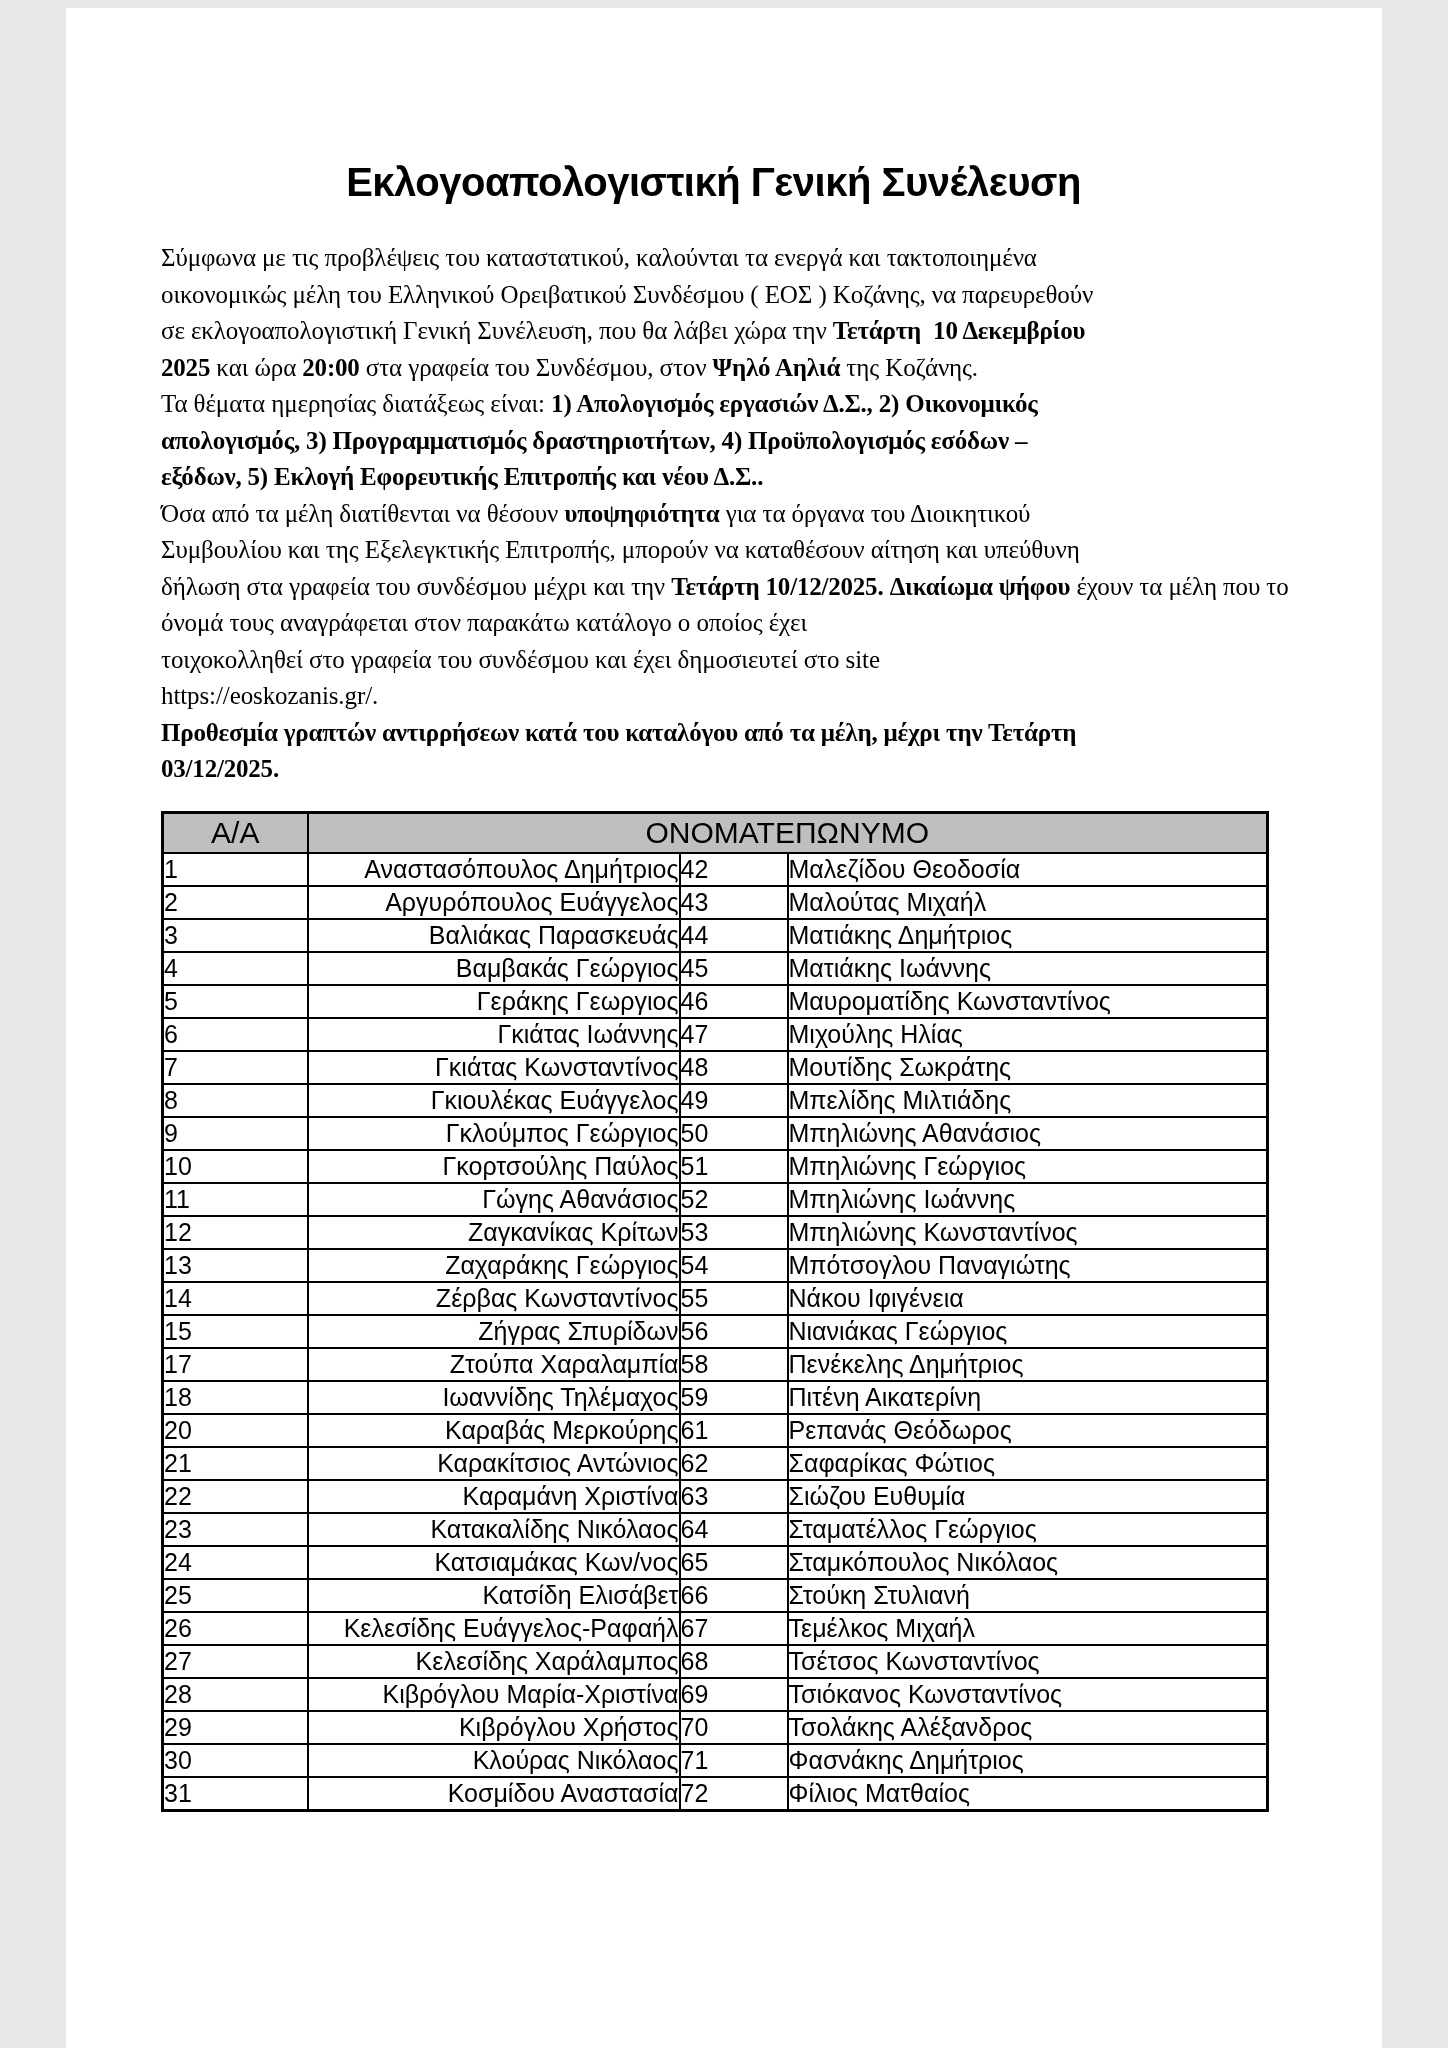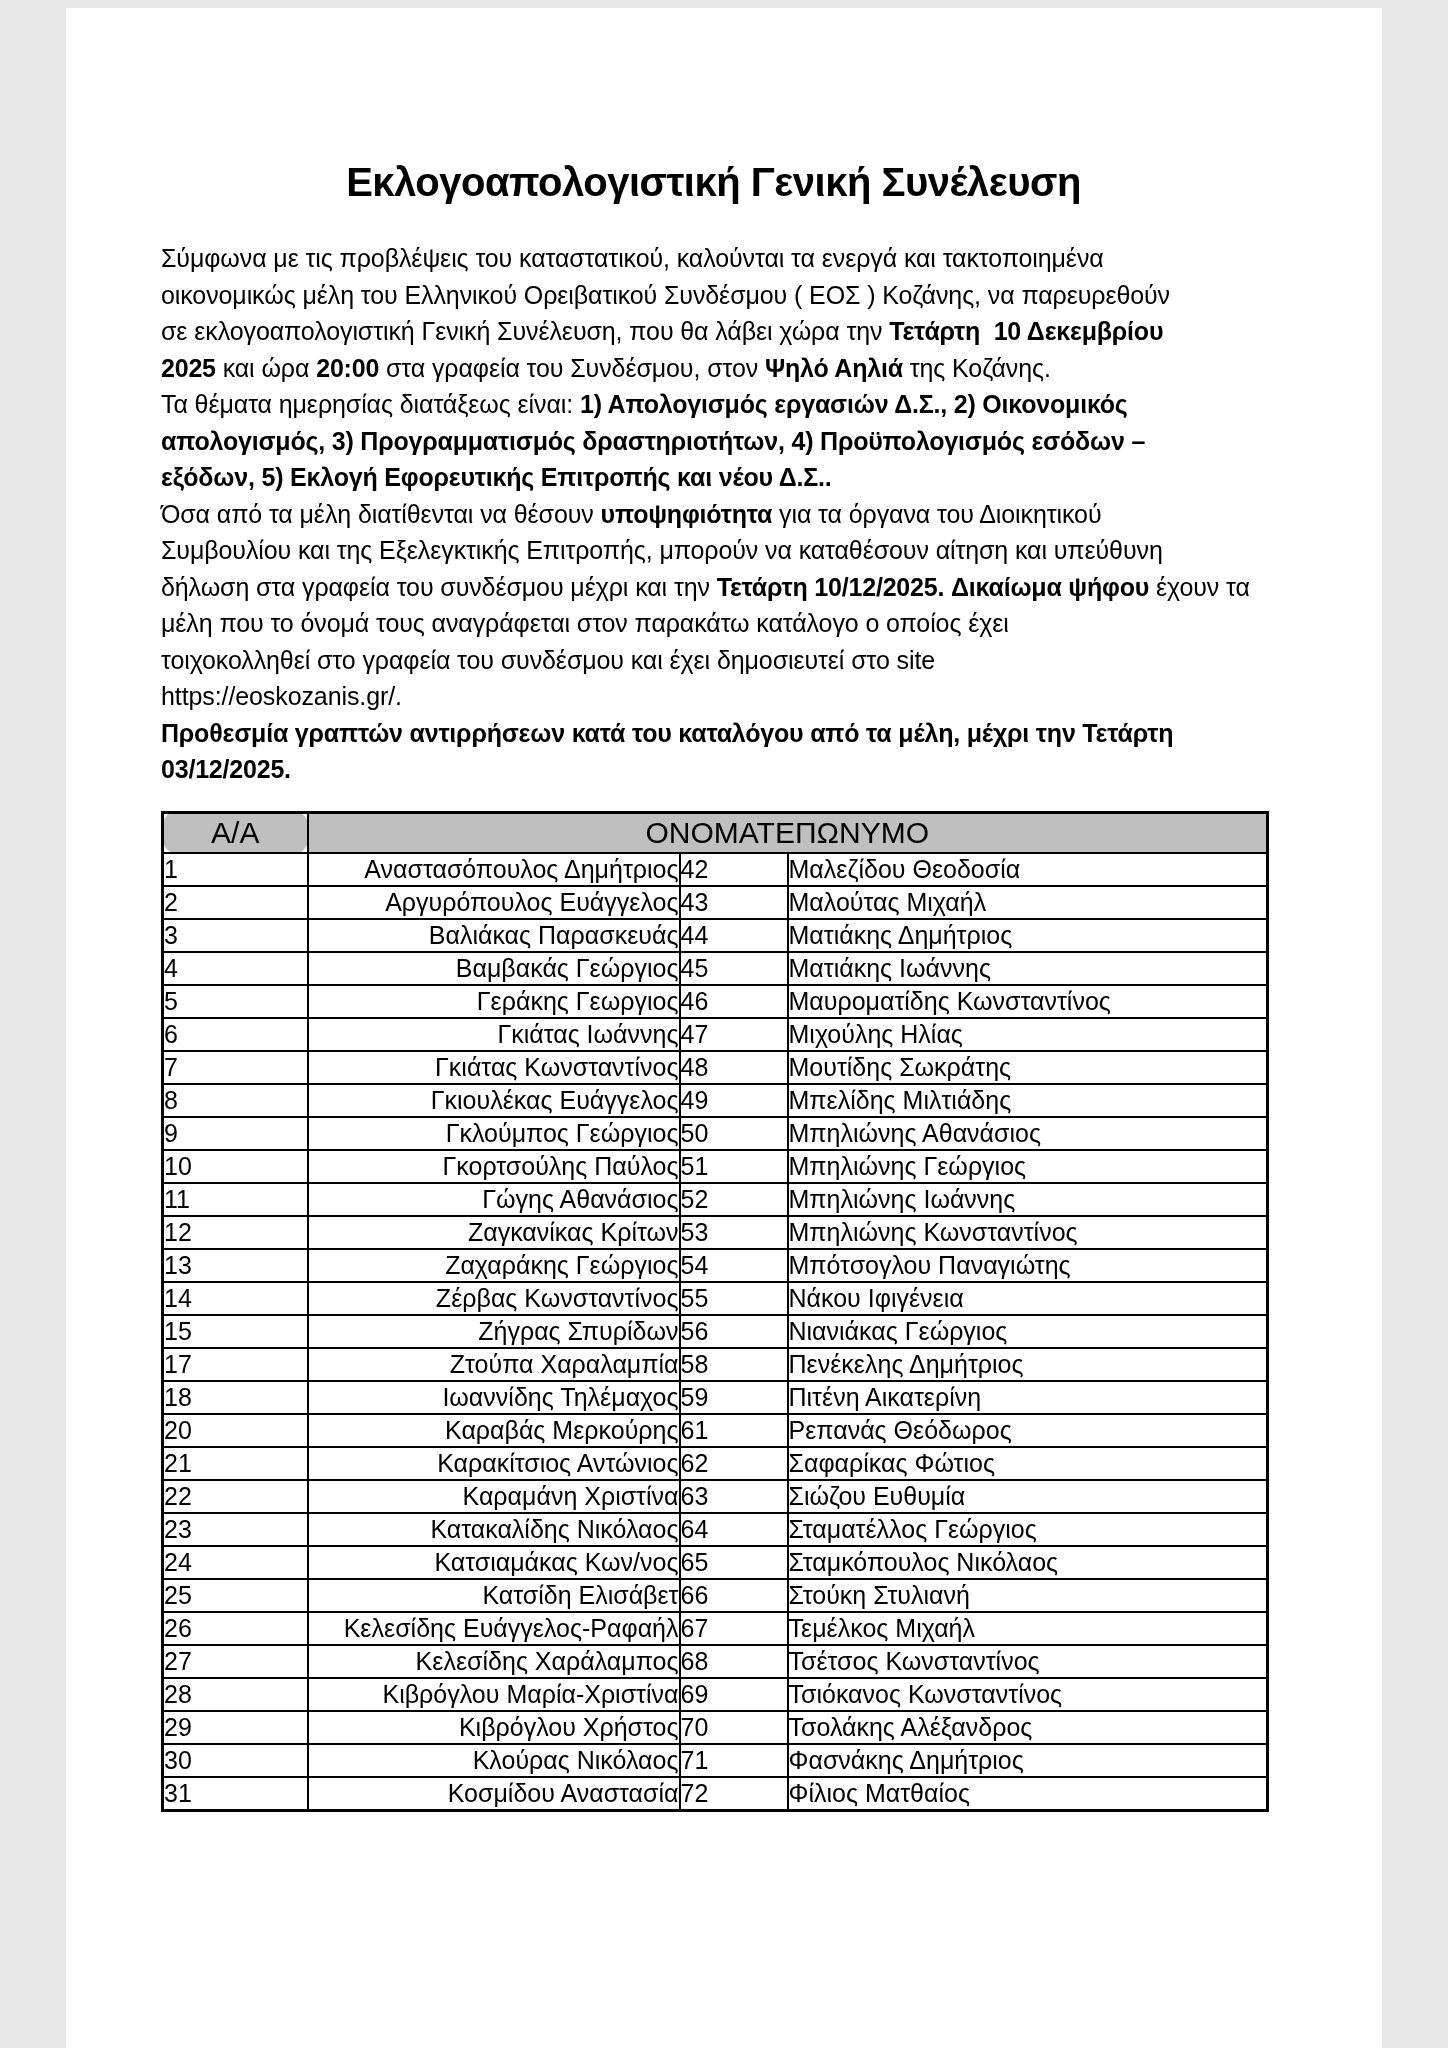--- a/index.html
+++ b/index.html
@@ -22,20 +22,21 @@
     font-weight: bold;
     line-height: 48px;
     letter-spacing: -0.5px;
   }
   .body-text {
     width: 1130px;
     font-size: 25px;
     line-height: 36.5px;
     white-space: pre-wrap;
     letter-spacing: -0.1px;
+    font-family: Liberation Serif, serif;
   }
   .body-text p { margin: 0; }
   .body-text b { letter-spacing: -0.2px; }
   table.roster {
     margin-top: 23px;
     width: 1105px;
     border-collapse: collapse;
     border: 3px solid #000;
     table-layout: fixed;
     font-size: 25px;
@@ -85,21 +86,21 @@
 
     <table class="roster">
       <colgroup>
         <col style="width:145px">
         <col style="width:372px">
         <col style="width:108px">
         <col style="width:480px">
       </colgroup>
       <thead>
         <tr class="header-row">
-          <th style="background: rgb(191, 191, 191); border-radius: 13px;">Α/Α</th>
+          <th style="background: rgb(191, 191, 191);">Α/Α</th>
           <th colspan="3" style="background: rgb(191, 191, 191);">ΟΝΟΜΑΤΕΠΩΝΥΜΟ</th>
         </tr>
       </thead>
       <tbody class="rows">
           <tr>
             <td class="col-num-left">1</td>
             <td class="col-name-left">Αναστασόπουλος Δημήτριος</td>
             <td class="col-num-right">42</td>
             <td class="col-name-right">Μαλεζίδου Θεοδοσία</td>
           </tr>

